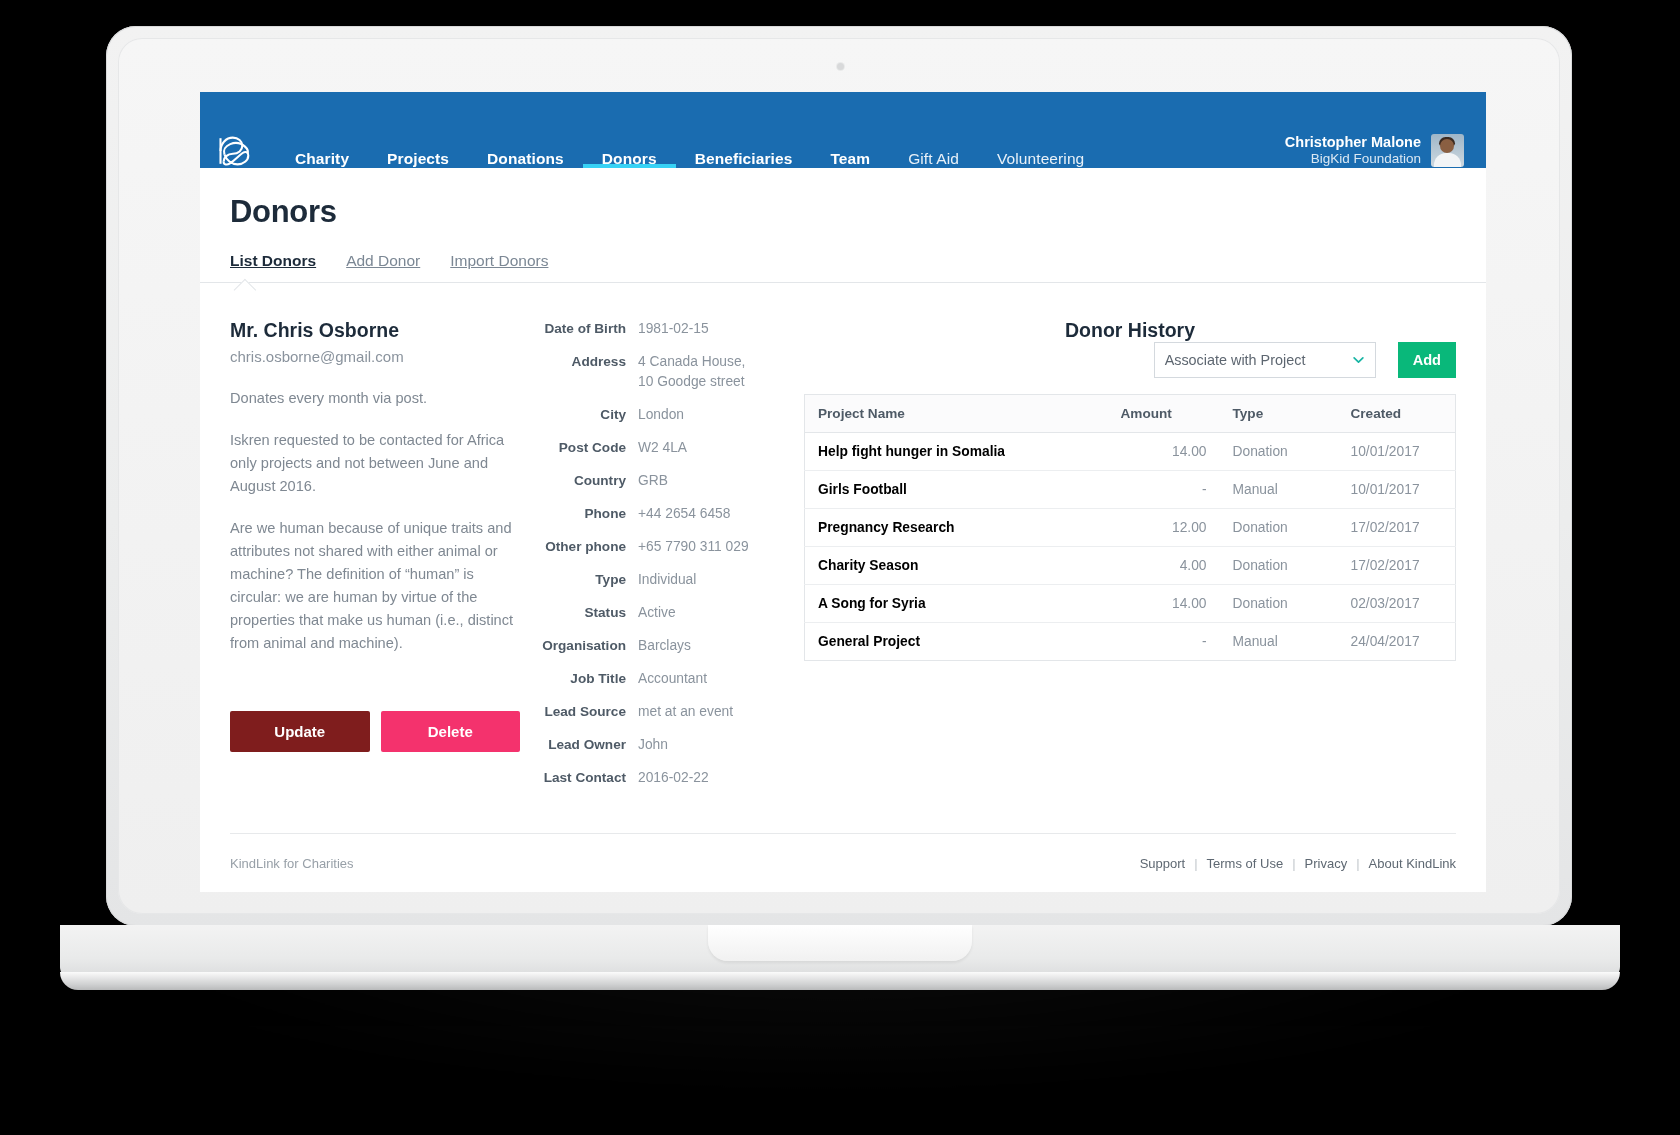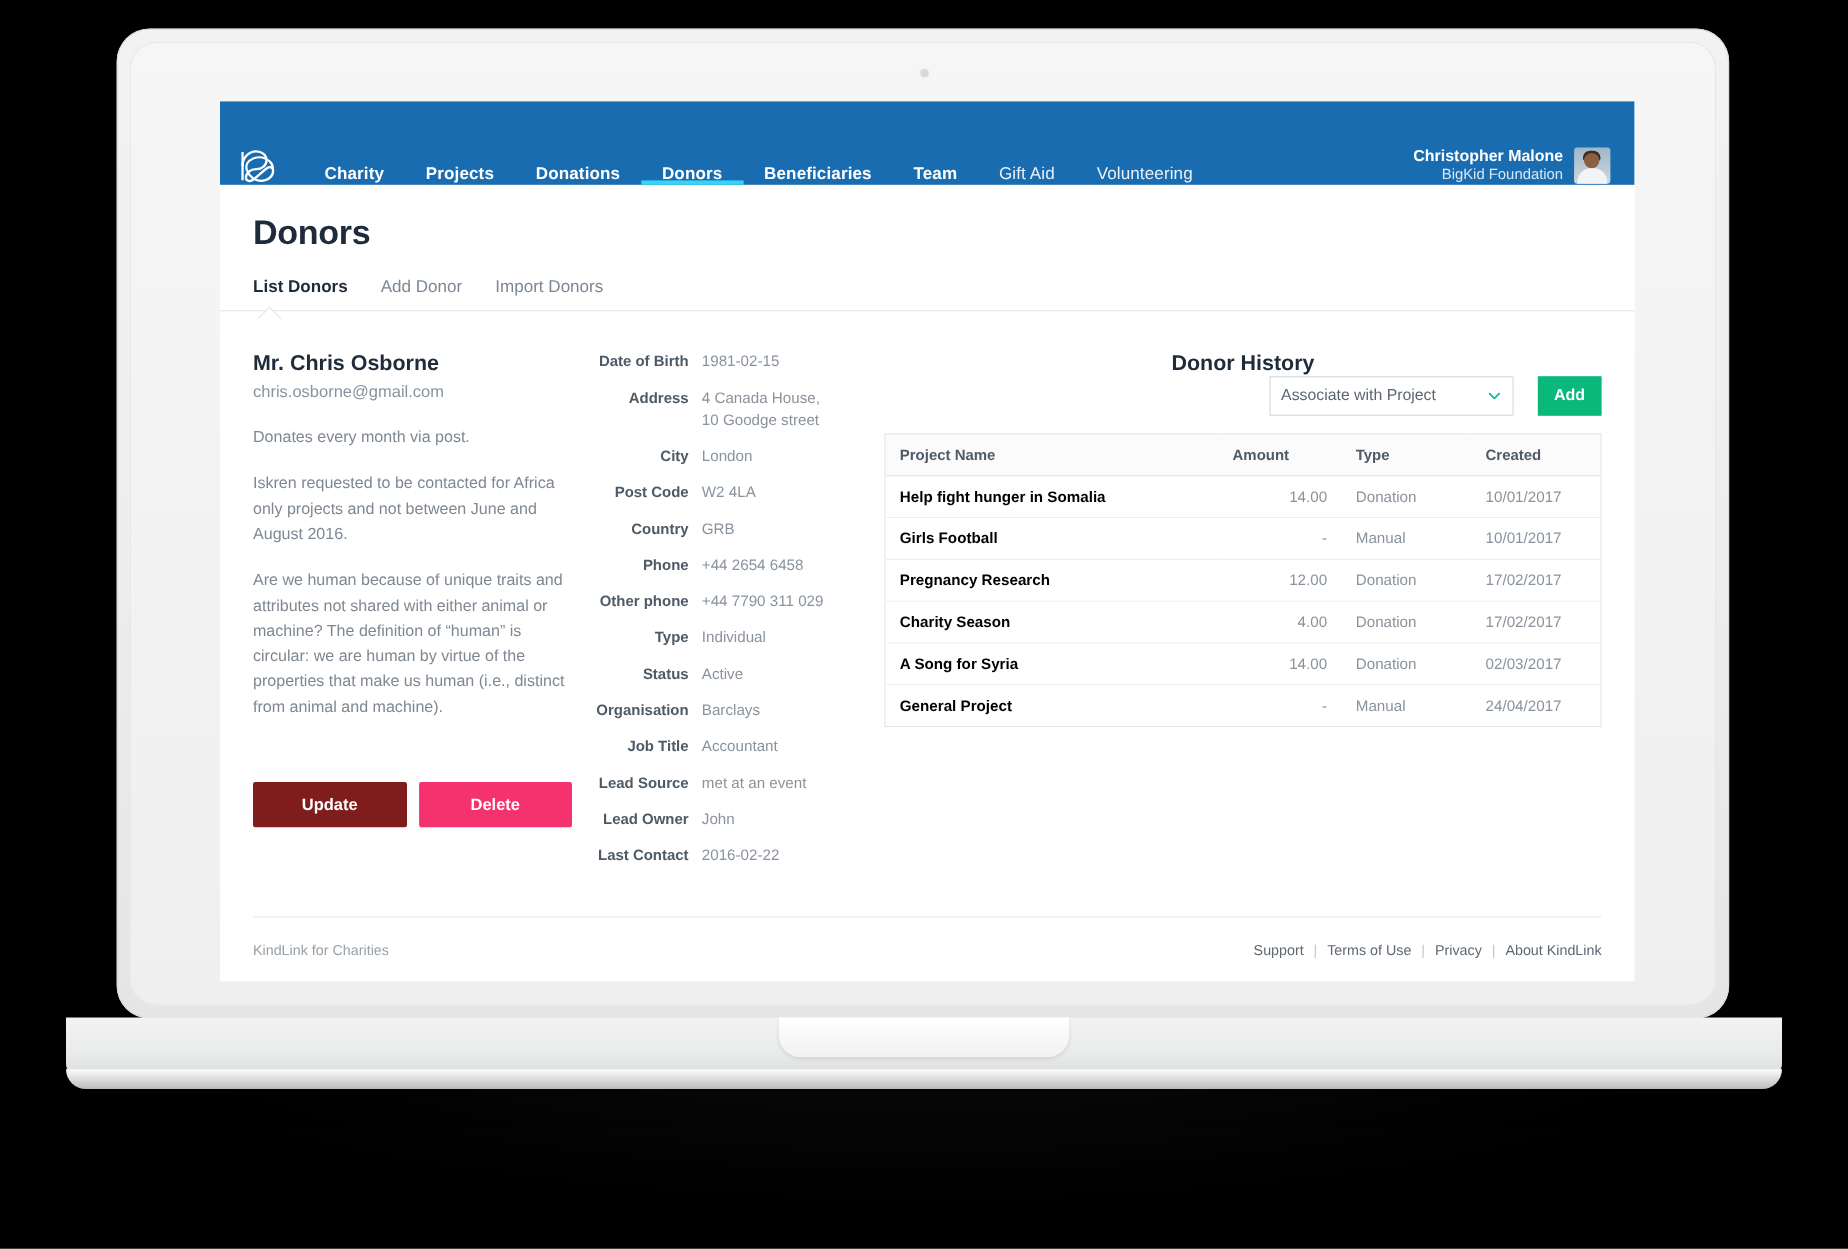--- a/index.html
+++ b/index.html
@@ -143,20 +143,21 @@
 
   
   .page-head { padding: 26px 30px 0 30px; background: #fff; }
   .page-title {
     font-size: 31px; font-weight: 700; color: #1d2b3a; letter-spacing: -0.3px;
   }
   .subtabs { display: flex; gap: 30px; margin-top: 22px; position: relative; }
   .subtab {
     font-size: 15.5px; color: #7b8794; cursor: pointer; padding-bottom: 12px;
     position: relative;
+    text-decoration: underline;
   }
   .subtab.active { color: #1d2b3a; font-weight: 700; }
   .head-rule {
     border-top: 1px solid #e3e6e9;
     margin-top: 0;
     position: relative;
   }
   .tab-caret {
     position: absolute;
     left: 44px; top: -1px;
@@ -382,21 +383,21 @@
         <div class="field-row">
           <div class="field-label">Country</div>
           <div class="field-value">GRB</div>
         </div>
         <div class="field-row">
           <div class="field-label">Phone</div>
           <div class="field-value">+44 2654 6458</div>
         </div>
         <div class="field-row">
           <div class="field-label">Other phone</div>
-          <div class="field-value">+44 7790 311 029</div>
+          <div class="field-value">+65 7790 311 029</div>
         </div>
         <div class="field-row">
           <div class="field-label">Type</div>
           <div class="field-value">Individual</div>
         </div>
         <div class="field-row">
           <div class="field-label">Status</div>
           <div class="field-value">Active</div>
         </div>
         <div class="field-row">

